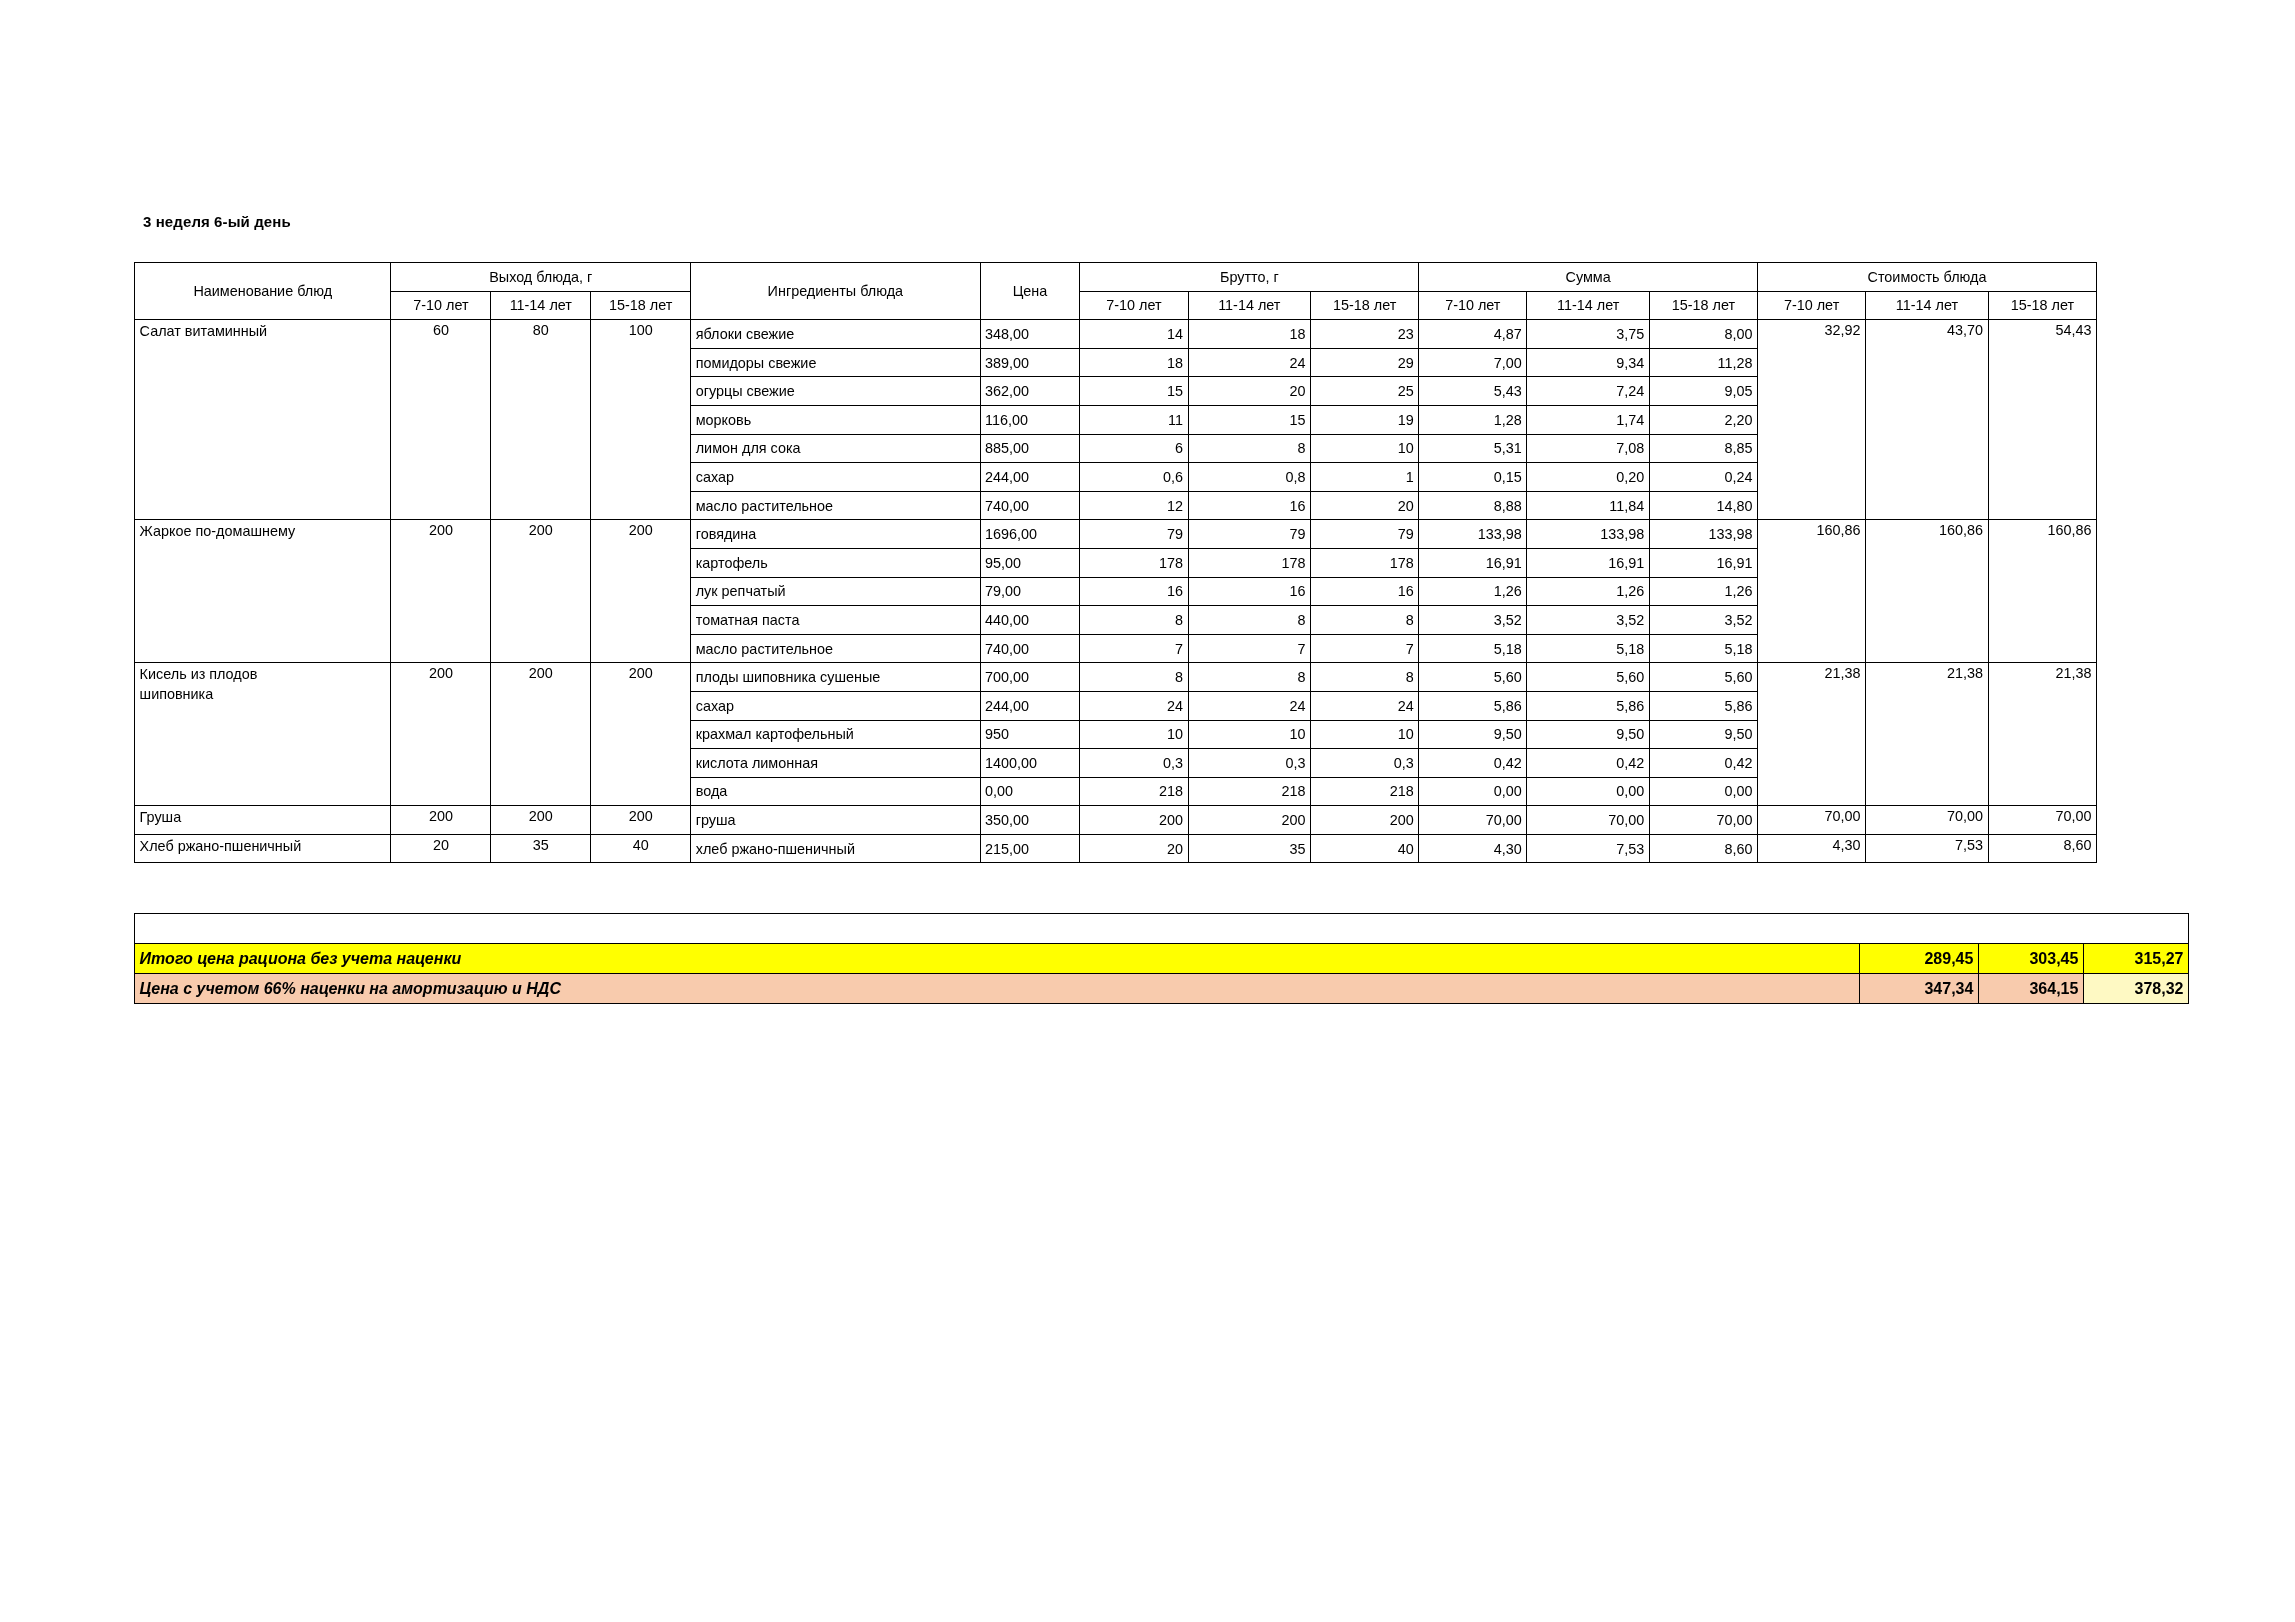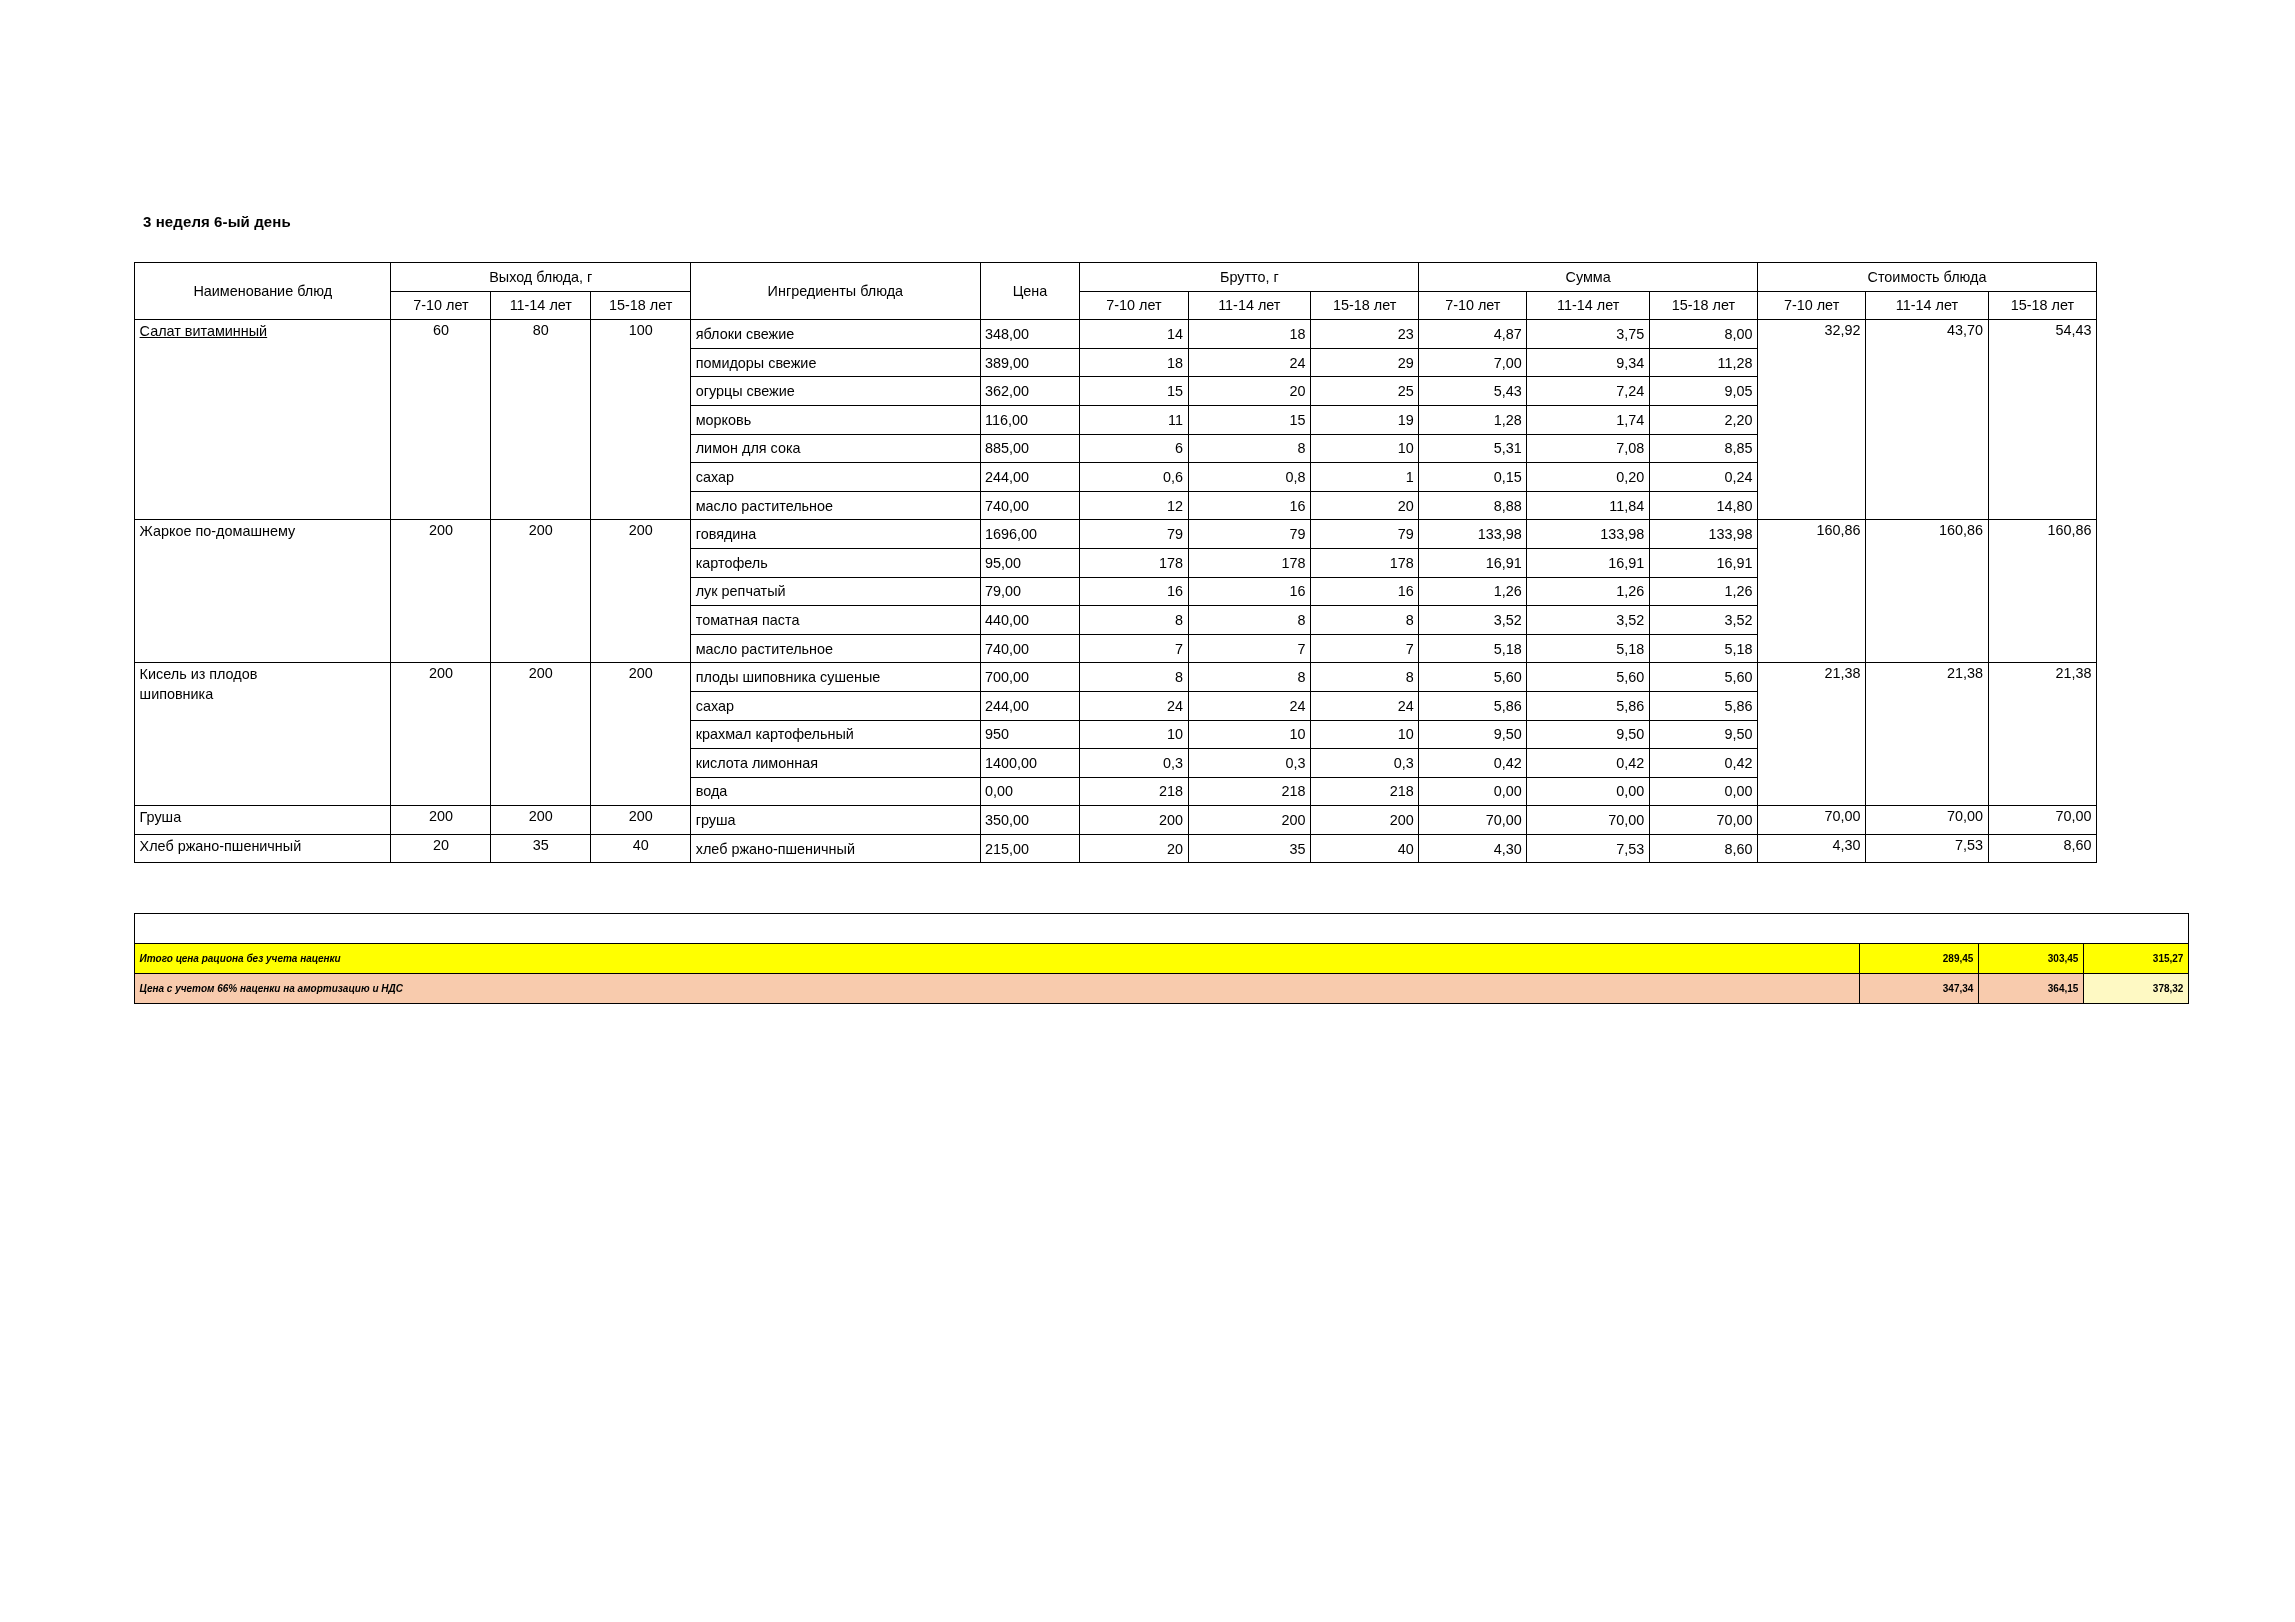--- a/index.html
+++ b/index.html
@@ -64,21 +64,21 @@
   }
   .totals {
     position: absolute;
     left: 134px;
     width: 1963px;
   }
   table.tot {
     border-collapse: collapse;
     table-layout: fixed;
     width: 1963px;
-    font-size: 10px;
+    font-size: 16px;
   }
   table.tot td {
     border: 1px solid #000000;
     padding: 2px 4.6px;
     height: 25px;
     vertical-align: middle;
     white-space: nowrap;
   }
   .tot-label {
     font-weight: bold;
@@ -139,21 +139,21 @@
           <th class="hdr">7-10 лет</th>
           <th class="hdr">11-14 лет</th>
           <th class="hdr">15-18 лет</th>
           <th class="hdr">7-10 лет</th>
           <th class="hdr">11-14 лет</th>
           <th class="hdr">15-18 лет</th>
         </tr>
       </thead>
       <tbody id="table-body">
           <tr>
-            <td class="lft" rowspan="7" style="vertical-align: top; white-space: normal; line-height: 1.35; text-decoration: underline;">Салат витаминный</td>
+            <td class="lft" rowspan="7" style="vertical-align: top; white-space: normal; line-height: 1.35;">Салат витаминный</td>
             <td class="ctr" rowspan="7" style="vertical-align: top;">60</td>
             <td class="ctr" rowspan="7" style="vertical-align: top;">80</td>
             <td class="ctr" rowspan="7" style="vertical-align: top;">100</td>
             <td class="lft">яблоки свежие</td>
             <td class="lft">348,00</td>
             <td class="num">14</td>
             <td class="num">18</td>
             <td class="num">23</td>
             <td class="num">4,87</td>
             <td class="num">3,75</td>

